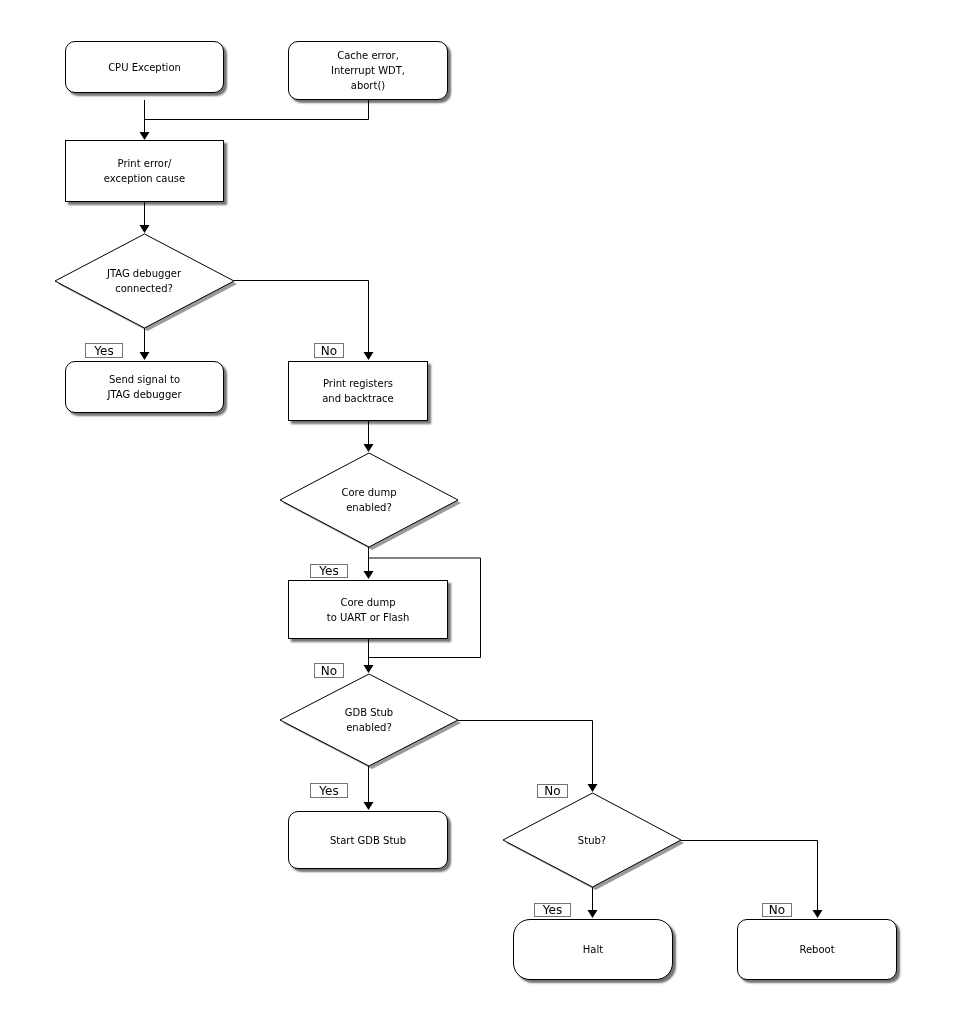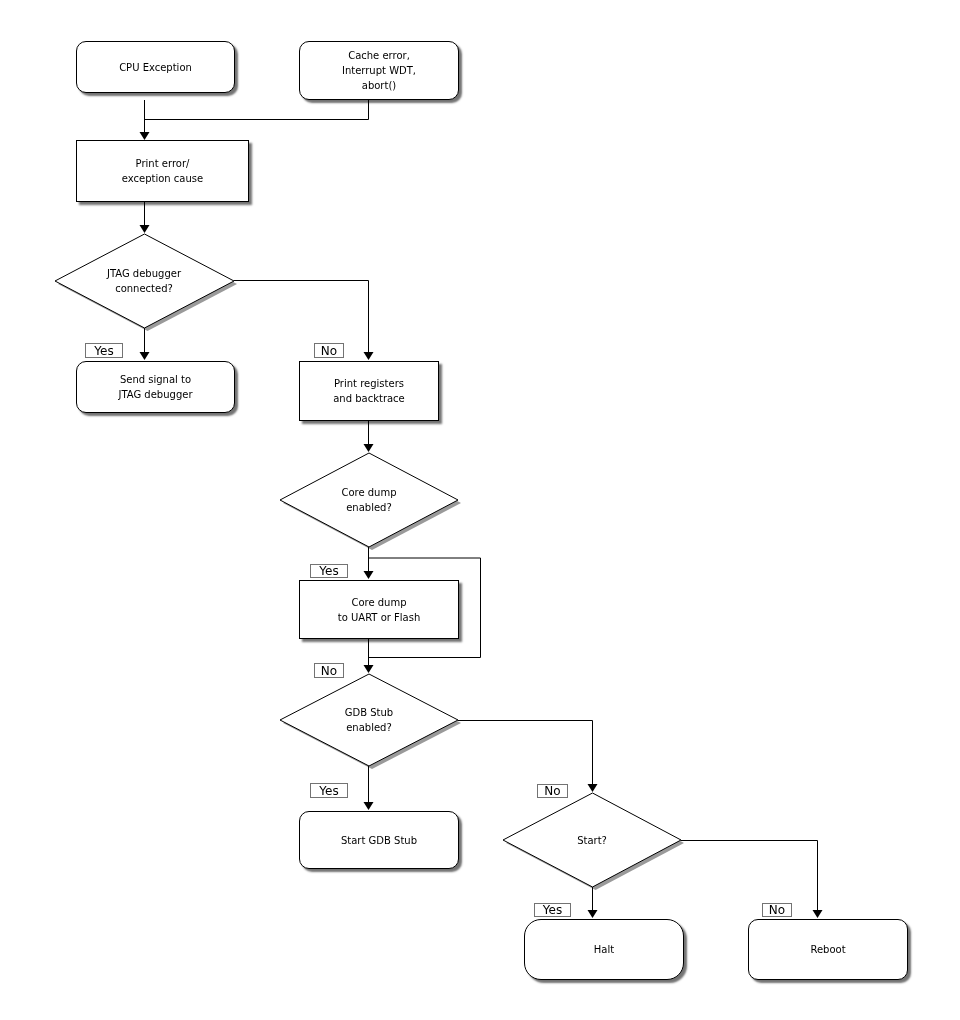--- a/index.html
+++ b/index.html
@@ -7,21 +7,20 @@
     position:relative;width:960px;height:1020px;background:#ffffff;
     font-family:"DejaVu Sans","Liberation Sans",sans-serif;color:#000;overflow:hidden;
   }
   #wires{position:absolute;left:0;top:0;}
   .node{
     position:absolute;box-sizing:border-box;background:#fff;border:1px solid #000;
     display:flex;align-items:center;justify-content:center;text-align:center;
     font-size:10px;line-height:15px;
     box-shadow:3px 3px 2px rgba(0,0,0,0.55);
     z-index:2;
-    margin-left:11px;
   }
   .node .lbl{white-space:pre-line;}
   .round{border-radius:10px;}
   .dlabel{
     position:absolute;transform:translate(-50%,-50%);text-align:center;
     font-size:10px;line-height:15px;white-space:pre-line;z-index:3;
   }
   .tag{
     position:absolute;box-sizing:border-box;background:#fff;border:1px solid #737373;
     display:flex;align-items:center;justify-content:center;
@@ -83,21 +82,21 @@
   <div class="node round" style="left:65px;top:41px;width:159px;height:52px;">
     <span class="lbl">CPU Exception</span>
   </div>
 
   <div class="node round" style="left:288px;top:41px;width:160px;height:59px;">
     <span class="lbl">Cache error,
 Interrupt WDT,
 abort()</span>
   </div>
 
-  <div class="node" style="left:65px;top:140px;width:173px;height:62px;">
+  <div class="node" style="left:65px;top:140px;width:159px;height:62px;">
     <span class="lbl">Print error/
 exception cause</span>
   </div>
 
   <div class="node round" style="left:65px;top:361px;width:159px;height:52px;">
     <span class="lbl">Send signal to
 JTAG debugger</span>
   </div>
 
   <div class="node" style="left:288px;top:361px;width:140px;height:60px;">
@@ -124,21 +123,21 @@
 
   <div class="dlabel" style="left:144px;top:281px;">JTAG debugger
 connected?</div>
 
   <div class="dlabel" style="left:369px;top:500px;">Core dump
 enabled?</div>
 
   <div class="dlabel" style="left:369px;top:720px;">GDB Stub
 enabled?</div>
 
-  <div class="dlabel" style="left:592px;top:840px;">Start?</div>
+  <div class="dlabel" style="left:592px;top:840px;">Stub?</div>
 
   <div class="tag" style="left:85px;top:343px;width:38px;height:15px;">Yes</div>
 
   <div class="tag" style="left:314px;top:343px;width:30px;height:15px;">No</div>
 
   <div class="tag" style="left:310px;top:564px;width:38px;height:14px;">Yes</div>
 
   <div class="tag" style="left:314px;top:663px;width:30px;height:15px;">No</div>
 
   <div class="tag" style="left:310px;top:783px;width:38px;height:15px;">Yes</div>

